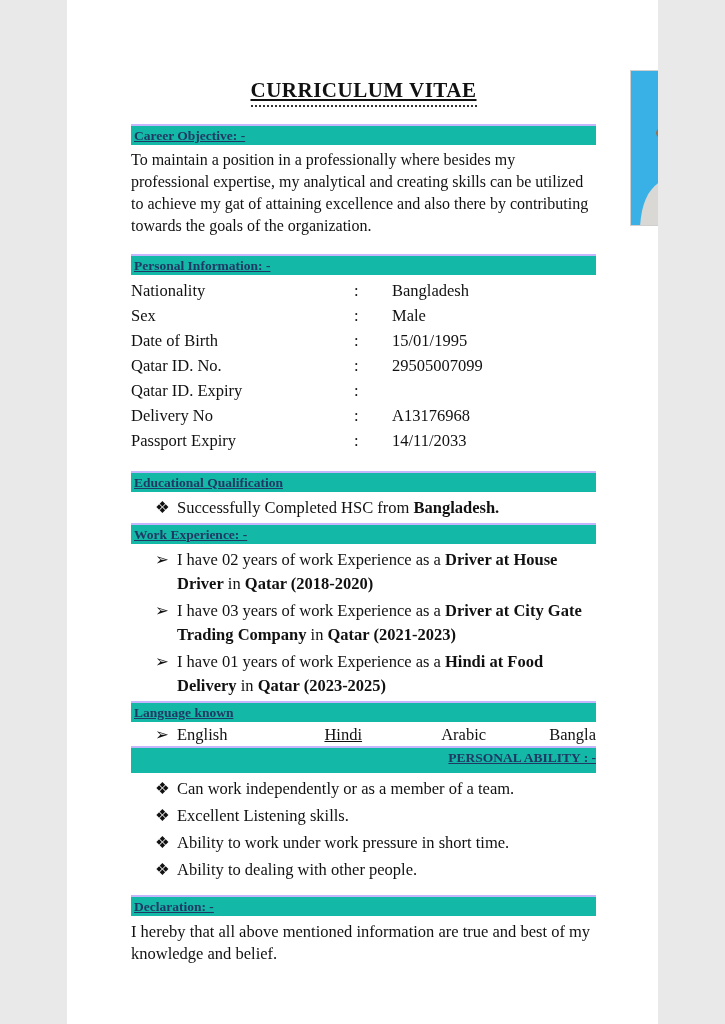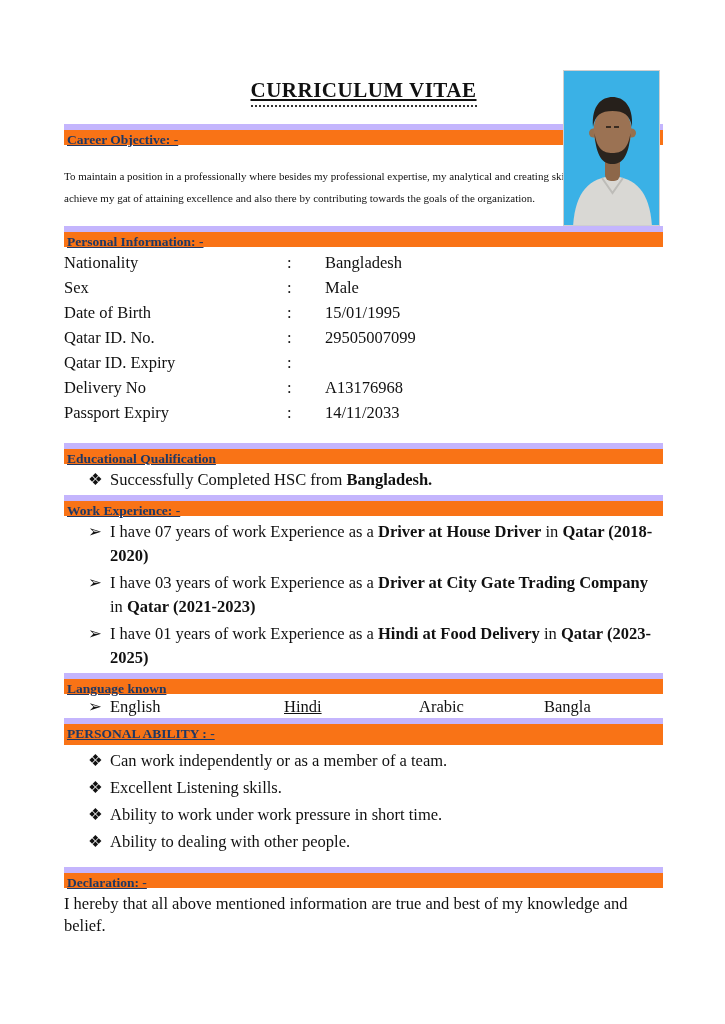--- a/index.html
+++ b/index.html
@@ -1,18 +1,18 @@
 <!DOCTYPE html>
 <html><head>
 <meta charset="utf-8">
 <style>
   * { margin:0; padding:0; box-sizing:border-box; }
   html,body { background:#e9e9e9; }
   .page {
-    width:725px; height:1024px; background:#fff; position:relative;
+    width:591px; height:1024px; background:#fff; position:relative;
     margin:0 auto; overflow:hidden;
     font-family:"Liberation Serif","DejaVu Serif",serif; color:#111;
   }
   .content { padding:78px 62px 0 64px; }
 
   
   .title-wrap { text-align:center; }
   .title {
     display:inline-block; font-size:21px; font-weight:bold; letter-spacing:.5px;
     text-decoration:underline; border-bottom:2px dotted #333; padding-bottom:2px;
@@ -28,33 +28,33 @@
   
   .contact-block { margin-top:13px; line-height:1.28; }
   .line-lg { font-size:18px; font-weight:bold; }
   .line-md { font-size:16.5px; font-weight:bold; }
   .line-sm { font-size:13px; font-weight:bold; }
   .post-line { font-size:15px; font-weight:bold; text-decoration:underline; margin-top:2px; }
   .post-line .post-value { font-size:17.5px; }
 
   
   .bar {
-    height:21px; background:#f97316; border-top:6px solid #c4b5fd;
+    height:21px; background:#14b8a6; border-top:2px solid #c4b5fd;
     padding-left:3px; line-height:18px; margin-top:0;
   }
   .bar-text {
     font-size:13.5px; font-weight:bold; color:#1f3864; text-decoration:underline;
   }
-  .bar-tall { height:27px; }
+  .bar-tall { height:27px;text-align:right; }
 
   .mt-gap   { margin-top:17px; }
   .mt-small { margin-top:18px; }
 
   
-  .para { font-size:11px; line-height:22px; margin-top:20px; }
+  .para { font-size:16px; line-height:22px; margin-top:4px; }
 
   
   .pi-table { margin-top:3px; }
   .pi-row { display:flex; font-size:16.5px; line-height:25px; }
   .pi-label { width:223px; }
   .pi-colon { width:38px; }
   .pi-value { flex:1; }
 
   
   .blist { list-style:none; margin-top:4px; }
@@ -155,21 +155,21 @@
           <span class="btext"><span>Successfully Completed HSC from </span><span style="font-weight: bold;">Bangladesh.</span></span>
         </li>
     </ul>
 
     <div class="bar">
       <span class="bar-text">Work Experience: -</span>
     </div>
     <ul class="blist indent">
       <li>
           <span class="marker">➢</span>
-          <span class="btext"><span>I have 07 years of work Experience as a </span><span style="font-weight: bold;">Driver at House Driver</span><span> in </span><span style="font-weight: bold;">Qatar (2018-2020)</span></span>
+          <span class="btext"><span>I have 02 years of work Experience as a </span><span style="font-weight: bold;">Driver at House Driver</span><span> in </span><span style="font-weight: bold;">Qatar (2018-2020)</span></span>
         </li>
       <li>
           <span class="marker">➢</span>
           <span class="btext"><span>I have 03 years of work Experience as a </span><span style="font-weight: bold;">Driver at City Gate Trading Company</span><span> in </span><span style="font-weight: bold;">Qatar (2021-2023)</span></span>
         </li>
       <li>
           <span class="marker">➢</span>
           <span class="btext"><span>I have 01 years of work Experience as a </span><span style="font-weight: bold;">Hindi at Food Delivery</span><span> in </span><span style="font-weight: bold;">Qatar (2023-2025)</span></span>
         </li>
     </ul>

